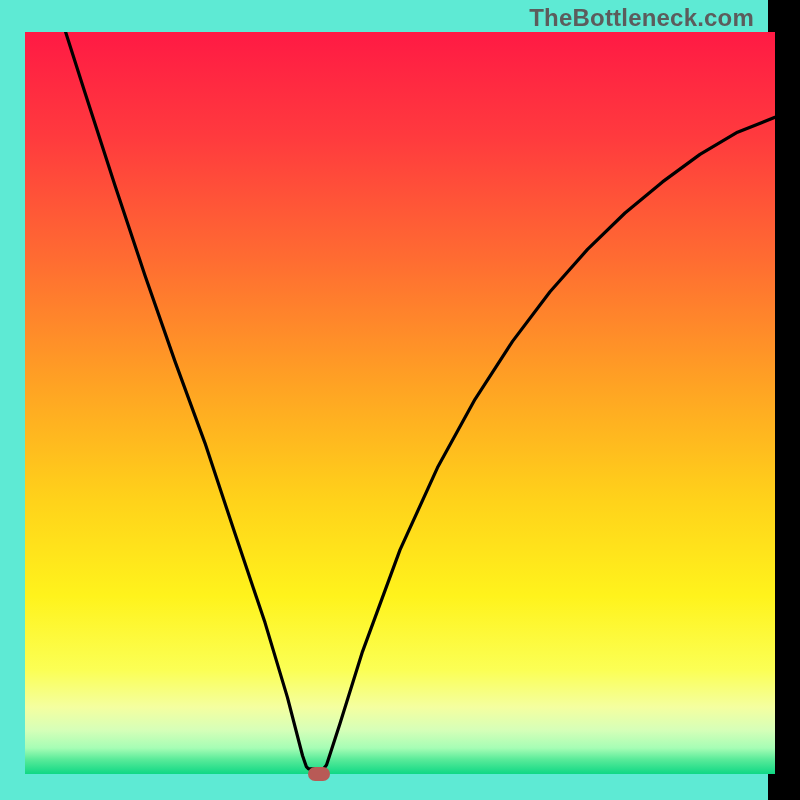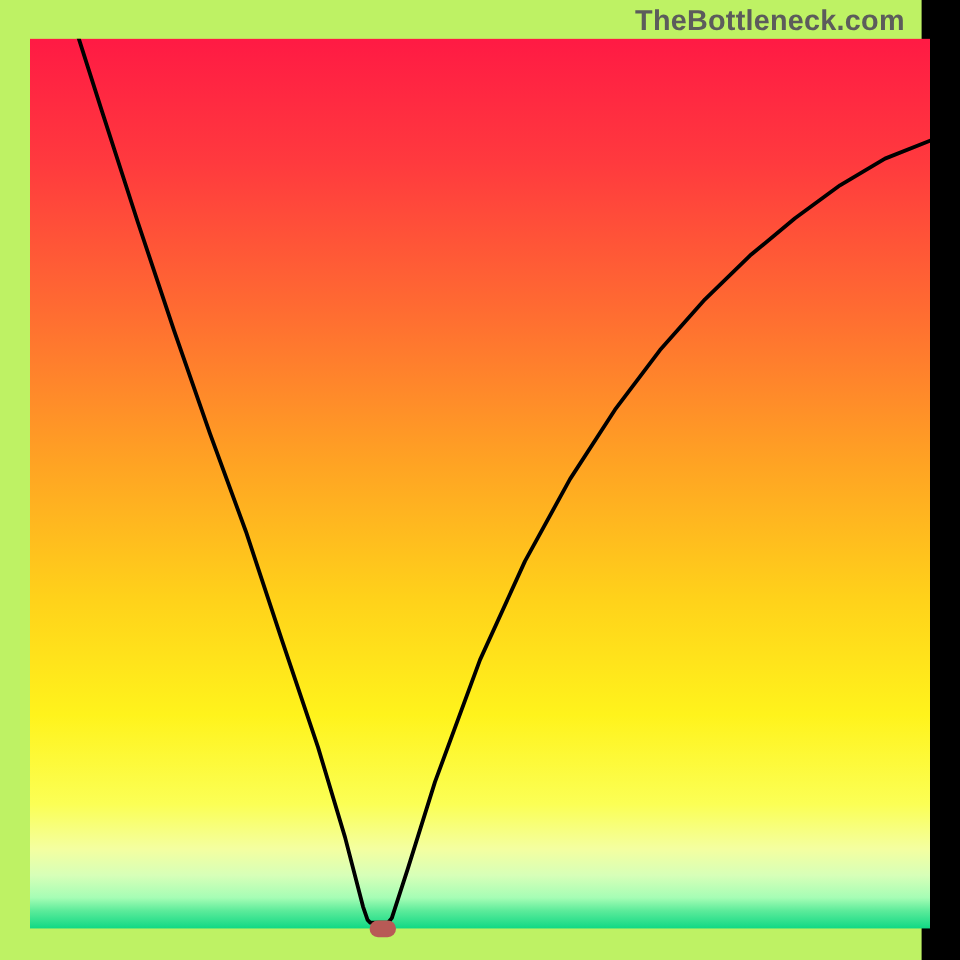--- a/index.html
+++ b/index.html
@@ -1,21 +1,21 @@
 <!DOCTYPE html>
 <html><head>
 <meta charset="utf-8">
 <style>
   * { margin: 0; padding: 0; box-sizing: border-box; }
   html, body { width: 800px; height: 800px; overflow: hidden; background: #000; }
   .frame {
     position: relative;
     width: 768px;
     height: 800px;
-    background: #bef264;
+    background: #5eead4;
   }
   .watermark {
     position: absolute;
     top: 4px;
     right: 14px;
     font-family: Arial, Helvetica, sans-serif;
     font-size: 24px;
     font-weight: 600;
     color: #5c5c5c;
     letter-spacing: 0.2px;

